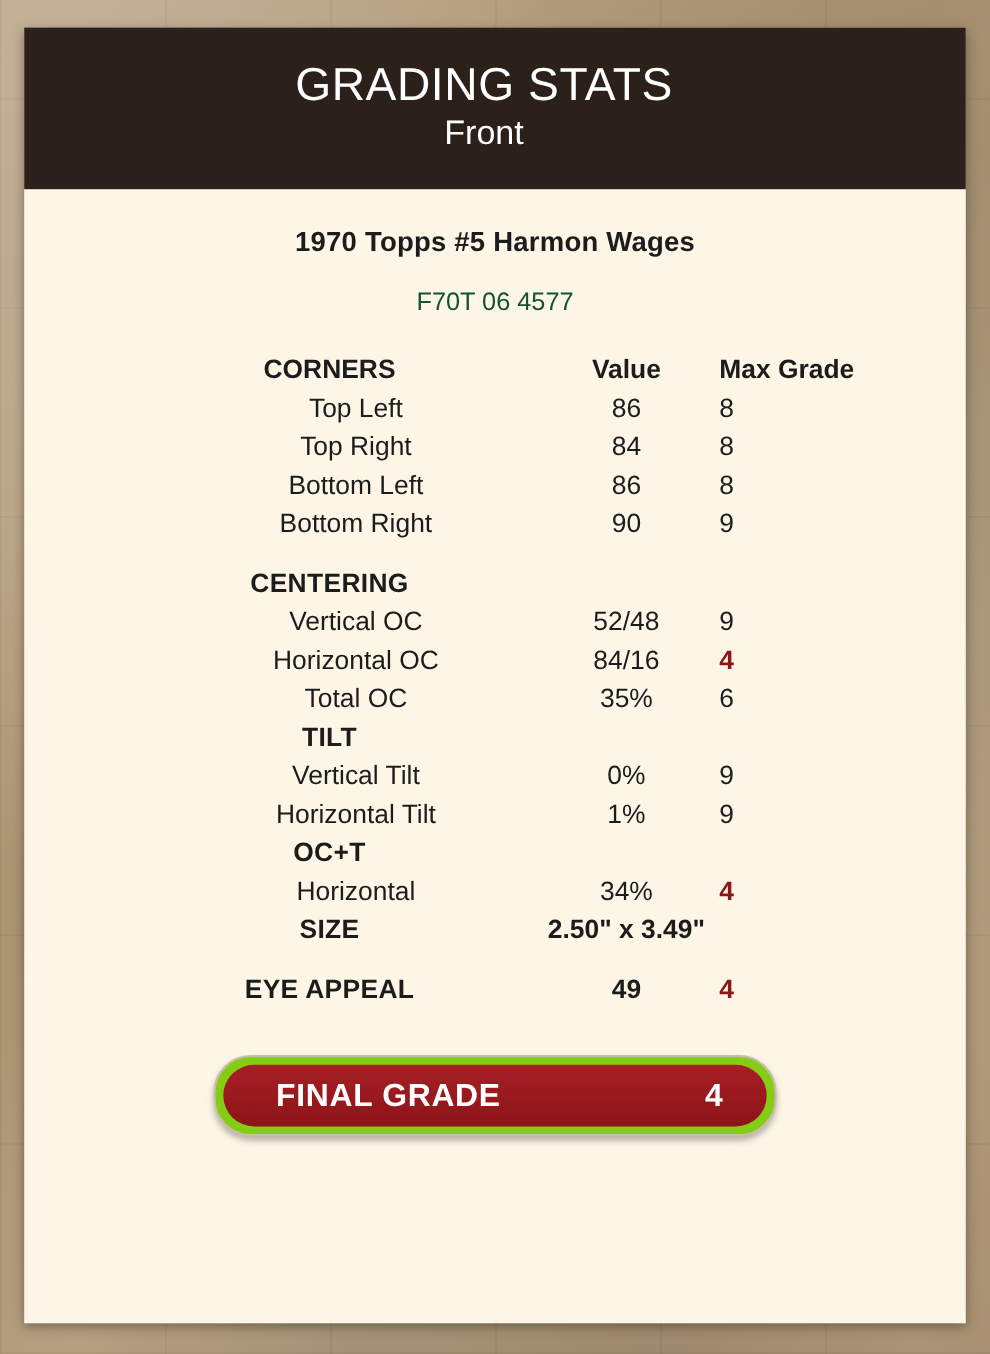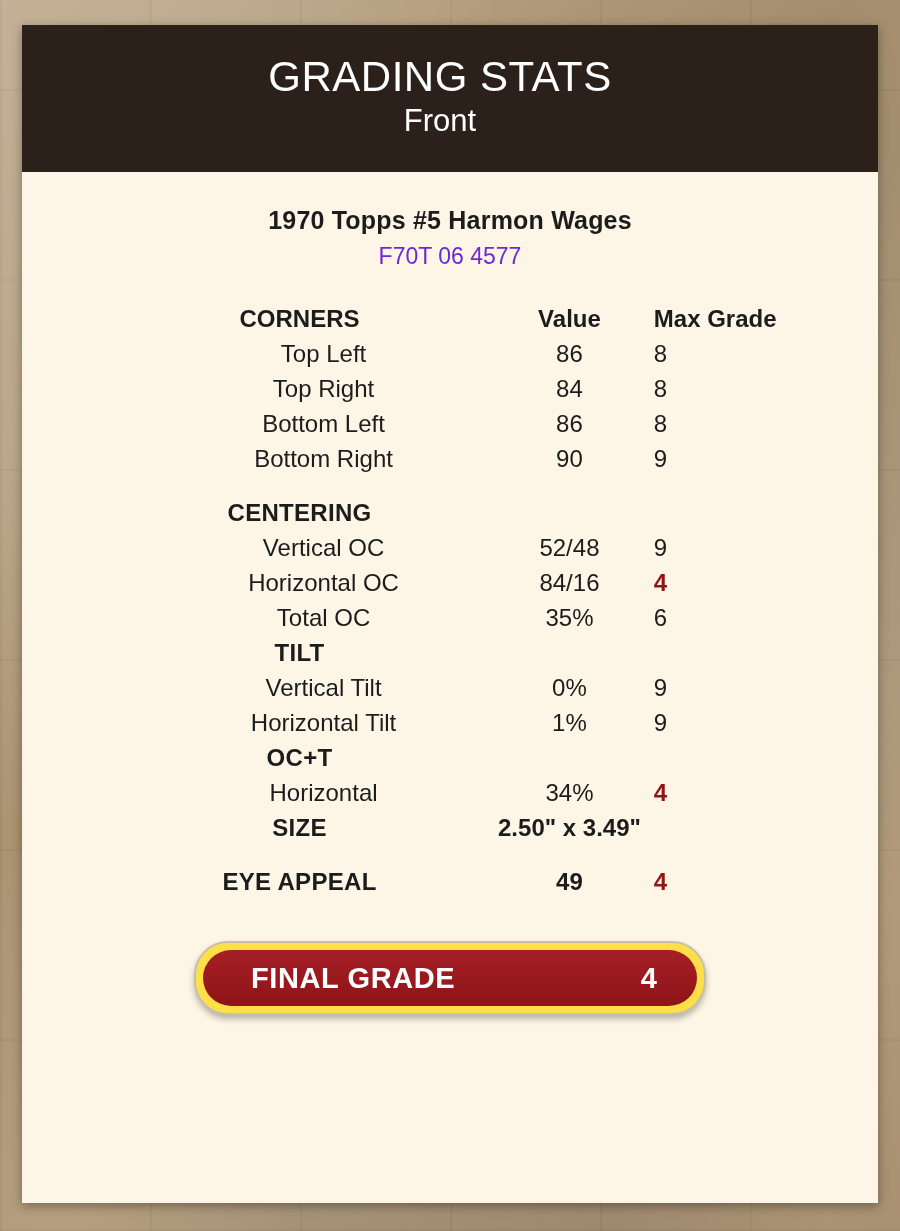--- a/index.html
+++ b/index.html
@@ -84,22 +84,22 @@
   .card-title {
     text-align: center;
     font-size: 25px;
     font-weight: bold;
     color: #1c1c1c;
     letter-spacing: 0.2px;
   }
   .card-serial {
     text-align: center;
     font-size: 23px;
-    color: #6d28d9;
-    margin-top: 8px;
+    color: #14532d;
+    margin-top: 26px;
   }
 
   table.stats {
     margin: 31px auto 0 auto;
     width: 672px;
     border-collapse: collapse;
     color: #1c1c1c;
   }
   table.stats td {
     padding: 0;
@@ -124,21 +124,21 @@
     font-size: 24px;
   }
 
   
   .final-wrap {
     margin: 42px auto 0 auto;
     width: 512px;
     position: relative;
   }
   .final-shell {
-    background: #fde047;
+    background: #84cc16;
     border: 2px solid #c9bfa9;
     border-radius: 34px;
     padding: 7px;
     box-shadow: 0 4px 6px rgba(0,0,0,0.28);
   }
   .final-bar {
     background: linear-gradient(180deg, #a51f25 0%, #8d1418 100%);
     border-radius: 28px;
     height: 56px;
     display: flex;

